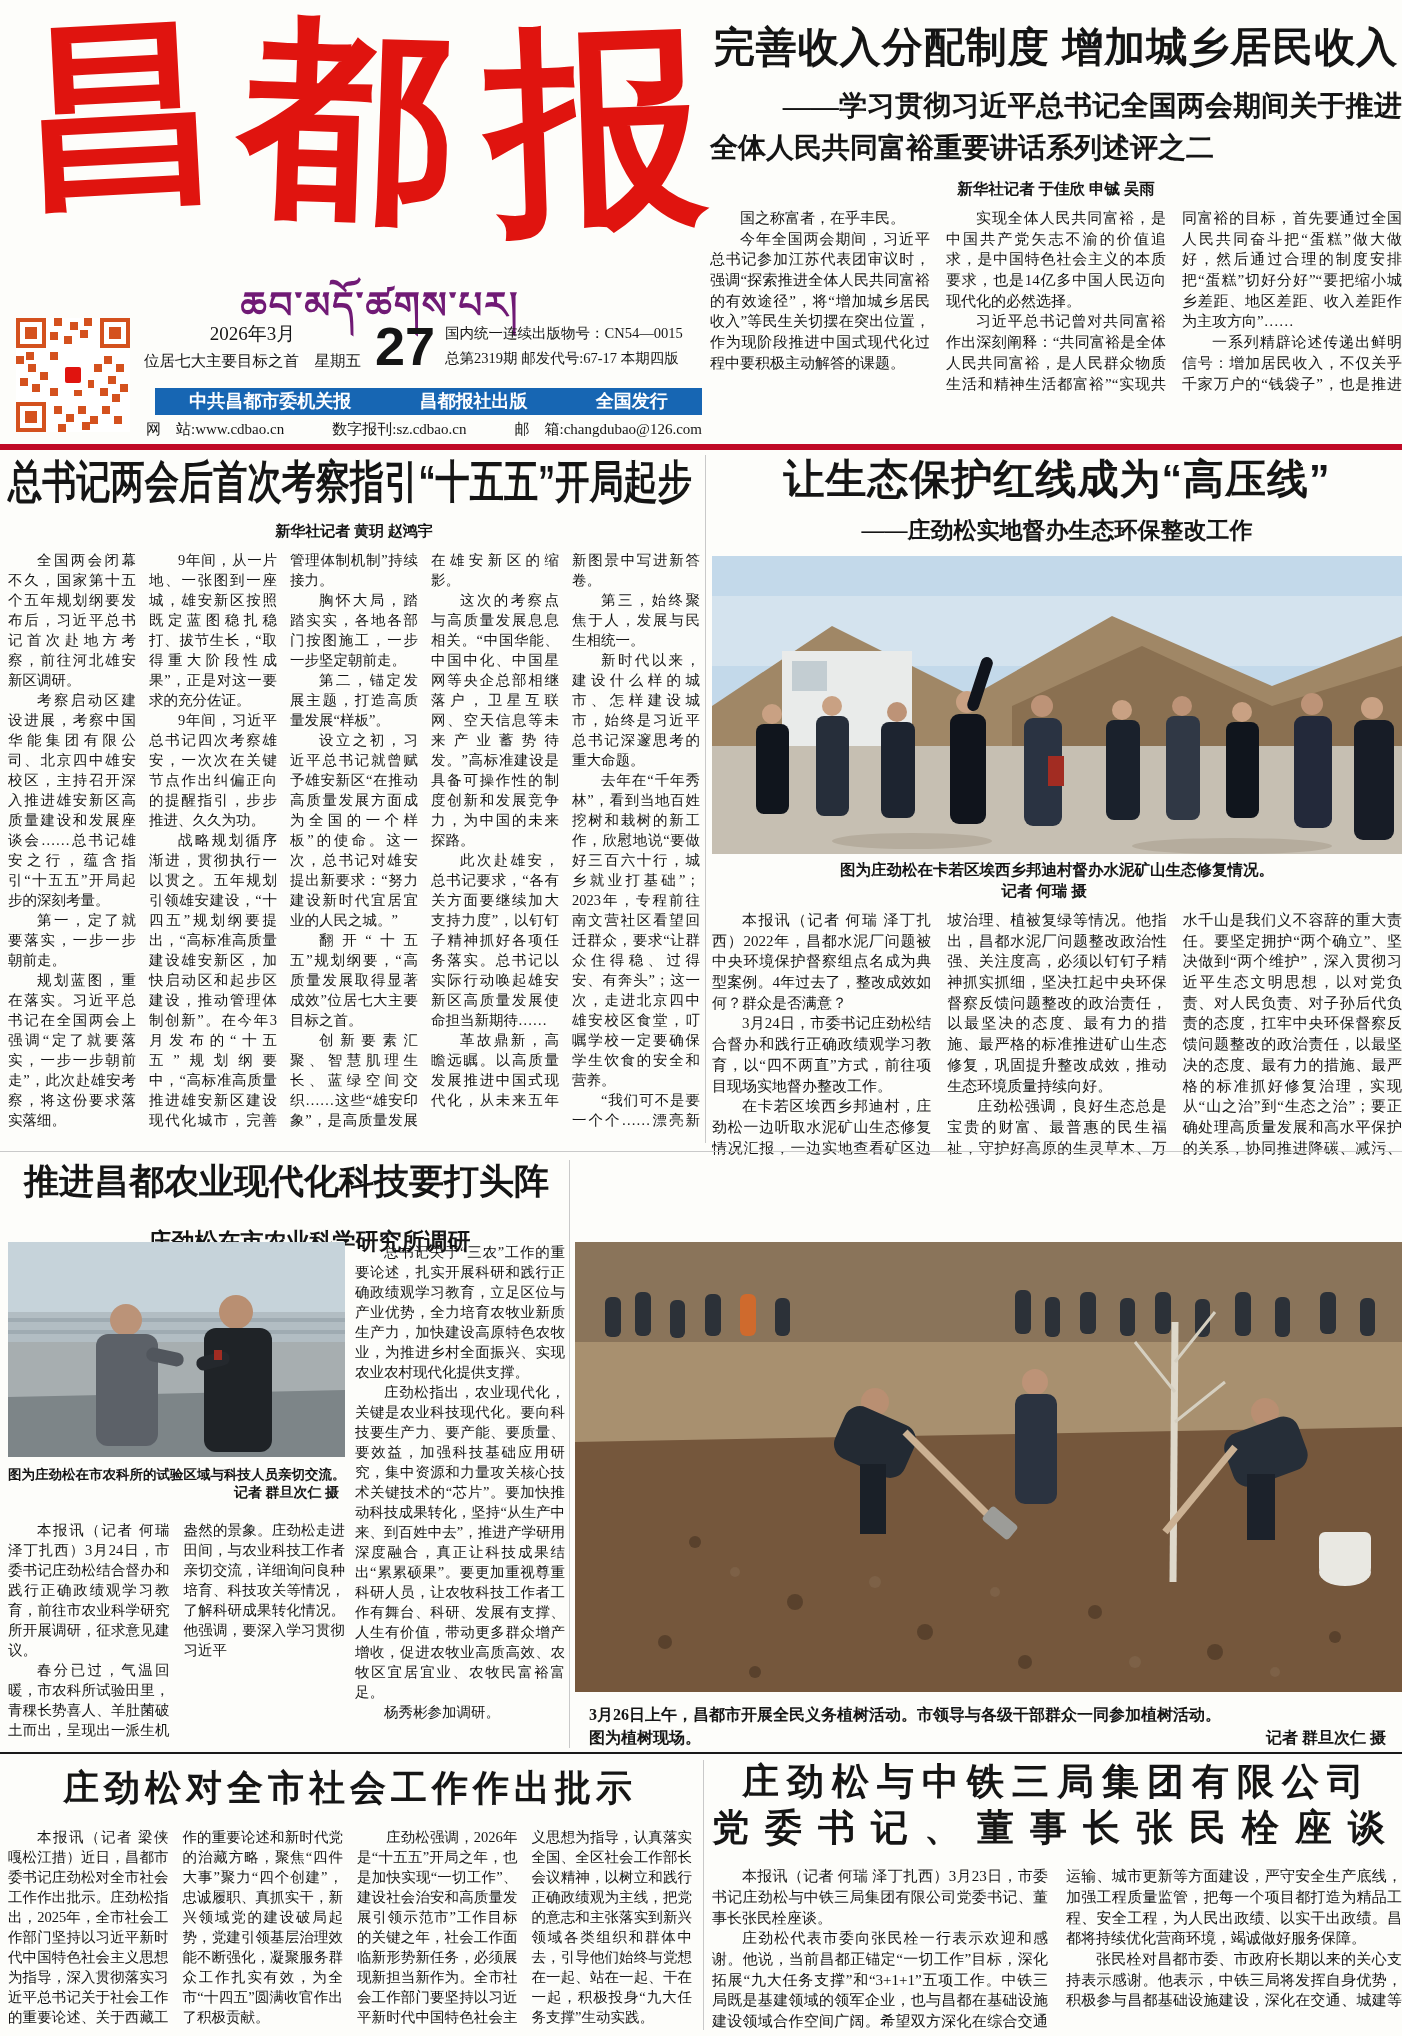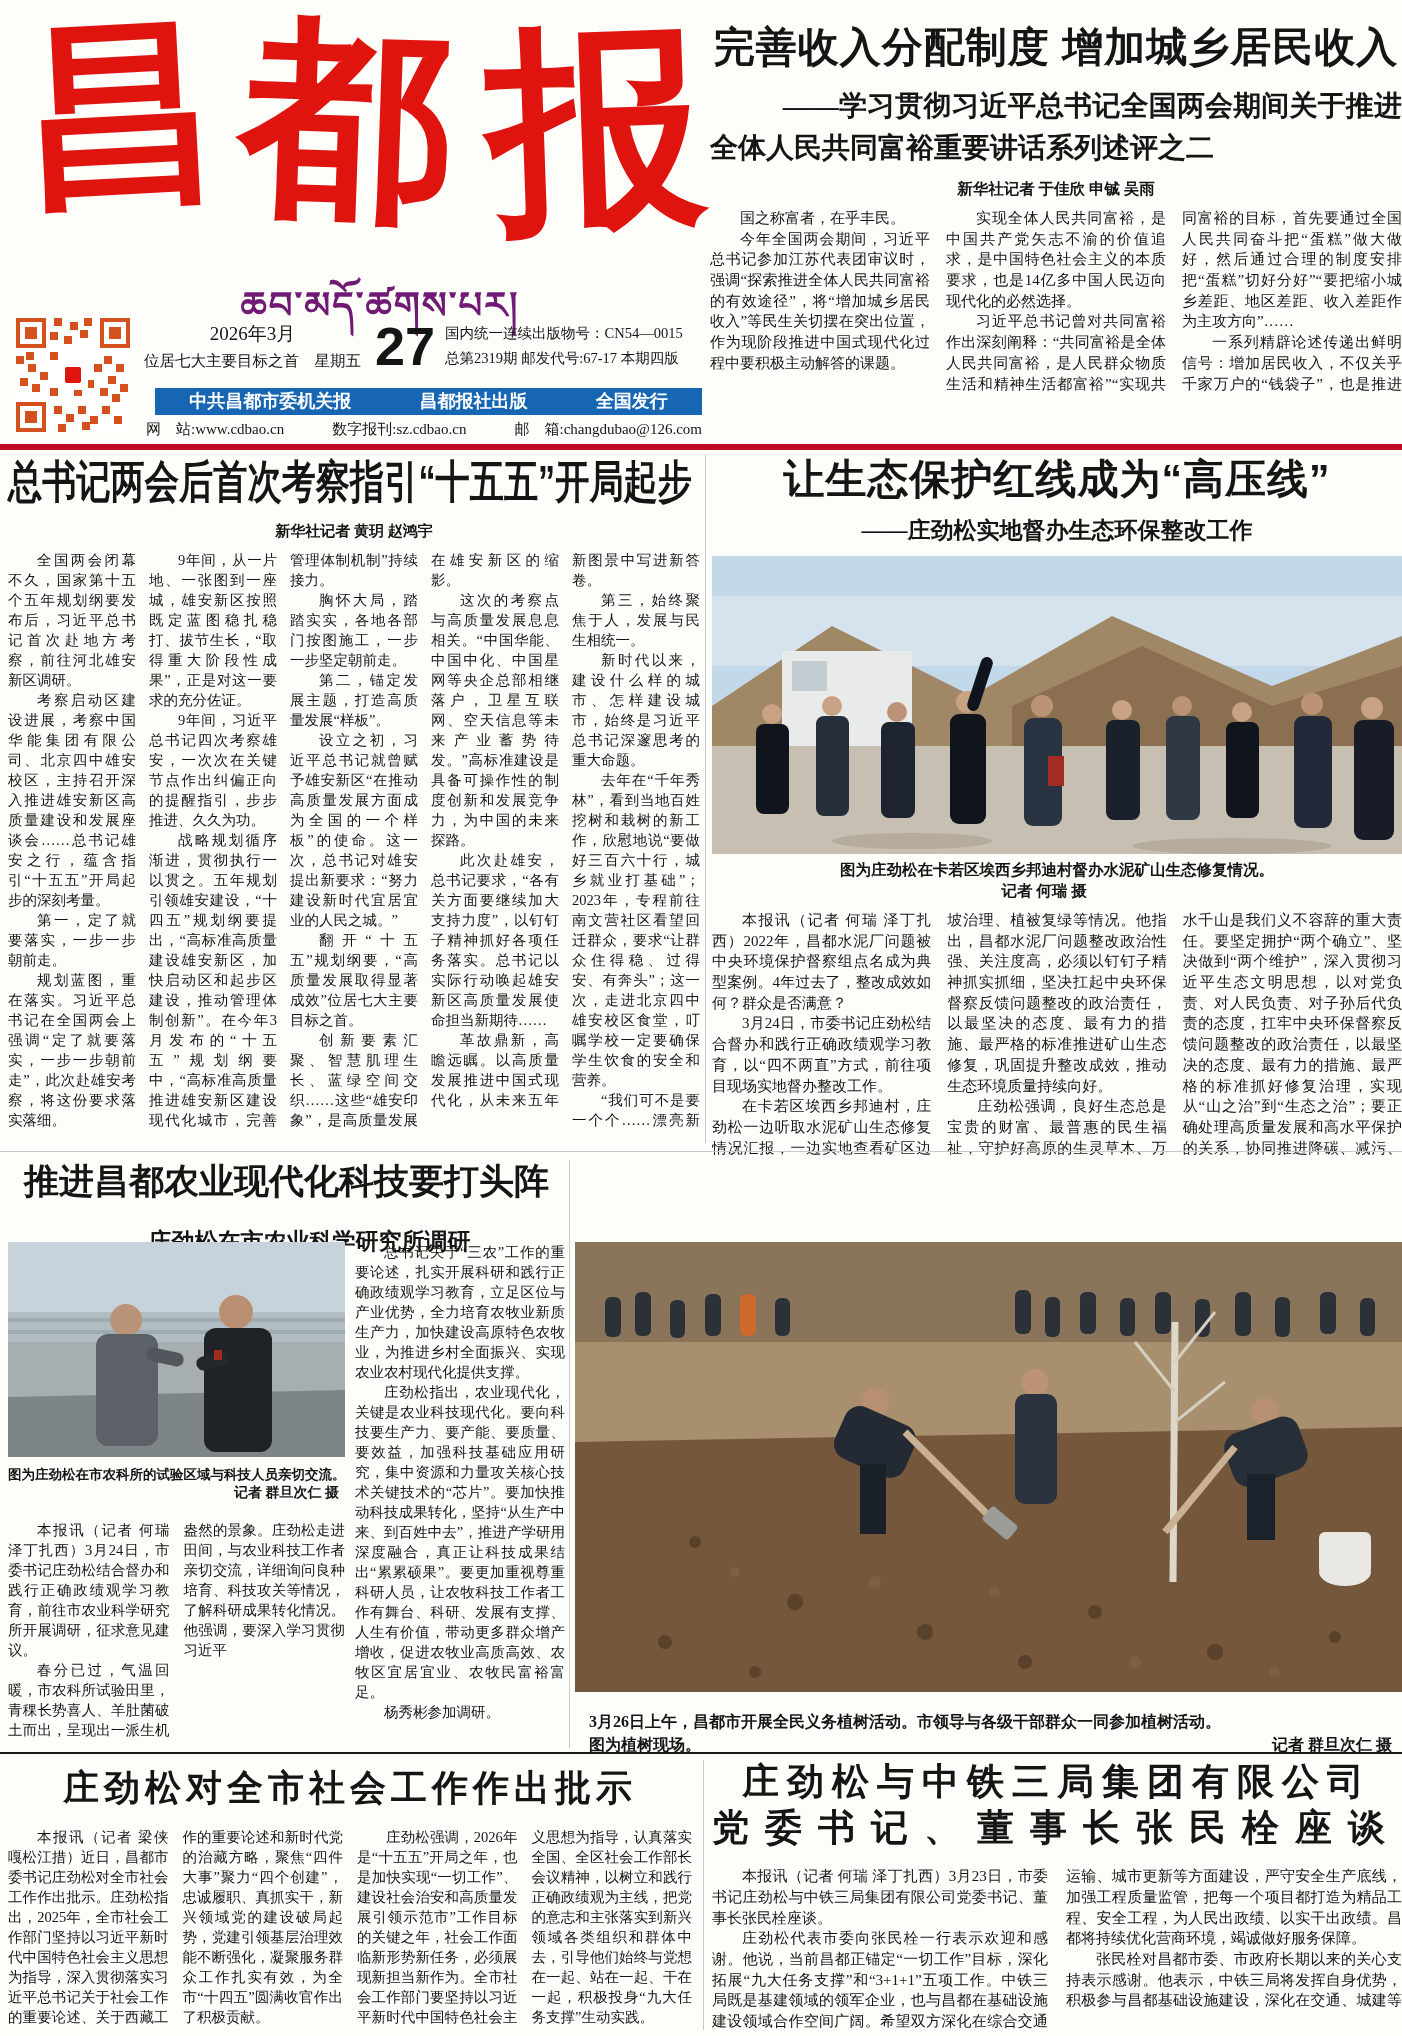--- a/index.html
+++ b/index.html
@@ -54,22 +54,22 @@
   .agri-head-block{position:absolute;left:8px;top:1158px;width:557px}
   .agri-headline{font-family:"Liberation Sans",sans-serif;font-weight:900;font-size:35px;text-align:center;white-space:nowrap}
   .agri-subhead{margin-top:21px;text-align:center;font-weight:bold;font-size:23px}
   .agri-photo-block{position:absolute;left:8px;top:1242px;width:337px}
   .agri-caption{margin-top:5px;font-weight:bold;font-size:13.5px;white-space:nowrap}
   .agri-credit{text-align:right;font-weight:bold;font-size:14px;padding-right:6px}
   .agri-col-right{position:absolute;left:355px;top:1242px;width:210px;height:506px;font-size:14.5px}
   .agri-cols-bottom{position:absolute;left:8px;top:1520px;width:337px;height:228px;column-count:2;column-gap:14px}
   
   .tree-block{position:absolute;left:575px;top:1242px;width:827px}
-  .tree-caption1{margin-top:16px;font-weight:bold;font-size:16px;padding-left:14px}
-  .tree-caption2{display:flex;justify-content:space-between;font-weight:bold;font-size:16px;padding:2px 10px 0 14px}
+  .tree-caption1{margin-top:9px;font-weight:bold;font-size:16px;padding-left:14px}
+  .tree-caption2{display:flex;justify-content:space-between;font-weight:bold;font-size:16px;padding:2px 16px 0 14px}
   
   .bottom-rule{position:absolute;left:0;top:1752px;width:1402px;height:2px;background:#1a1a1a}
   .social-article{position:absolute;left:8px;top:1764px;width:684px}
   .social-headline{font-family:"Liberation Sans",sans-serif;font-weight:900;font-size:36px;text-align:center;letter-spacing:5px}
   .social-body{margin-top:14px;height:208px;column-count:4;column-gap:14px}
   .talks-article{position:absolute;left:712px;top:1758px;width:690px}
   .talks-headline{font-family:Liberation Serif, serif;font-weight:900;font-size:37px;text-align:center;letter-spacing:8px;line-height:1.3}
   .talks-headline2{font-family:Liberation Mono, monospace;font-weight:900;font-size:37px;text-align:left;letter-spacing:16px;line-height:1.3}
   .talks-body{margin-top:12px;height:168px;column-count:2;column-gap:18px;font-size:15px}
 </style>

